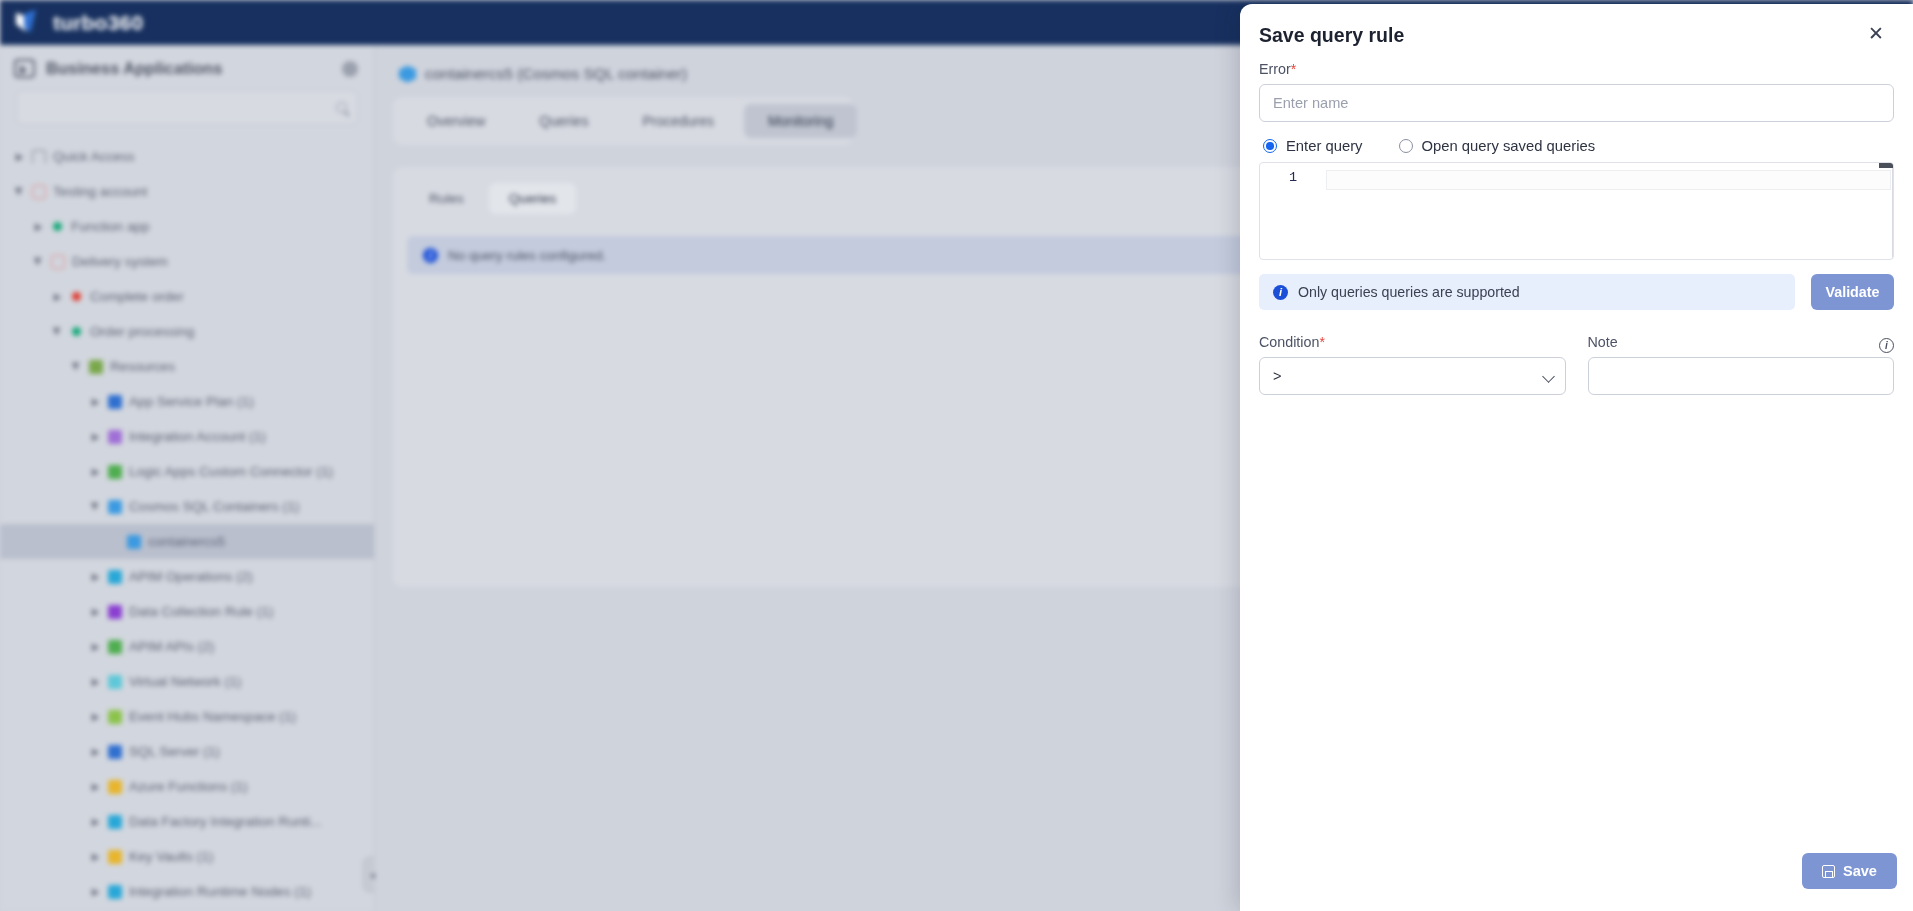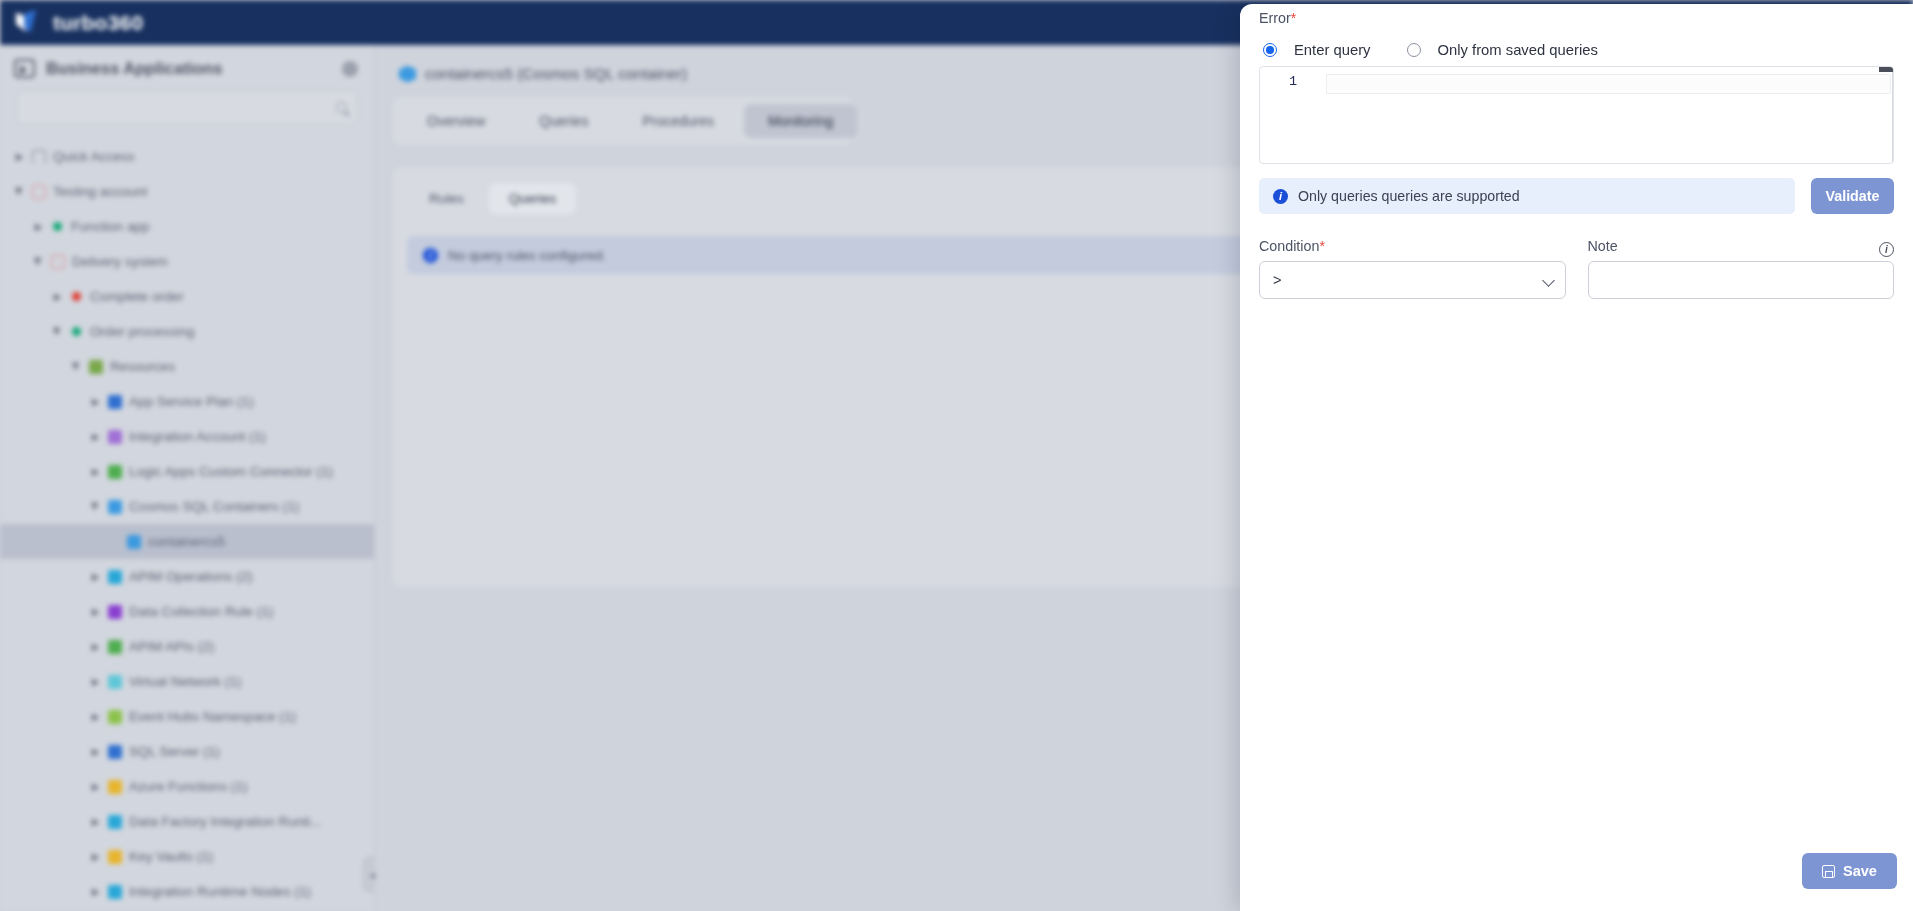--- a/index.html
+++ b/index.html
@@ -156,21 +156,21 @@
   }
   .req { color: #e8443a; font-size: 14px; }
   .text-input {
     width: 100%; height: 38px; border: 1px solid #ccd0d9; border-radius: 6px;
     padding: 0 13px; font-size: 14.6px; color: #2b3040;
     font-family: "Liberation Sans", sans-serif; background: #fff;
   }
   .text-input::placeholder { color: #9aa0ae; }
 
   .radio-row { display: flex; align-items: center; gap: 36px; margin: 16px 0 8px 4px; }
-  .radio-opt { display: flex; align-items: center; gap: 17px; font-size: 14.8px; color: #2e3342; cursor: pointer; }
+  .radio-opt { display: flex; align-items: center; gap: 9px; font-size: 14.8px; color: #2e3342; cursor: pointer; }
   .radio {
     width: 14px; height: 14px; border-radius: 50%;
     border: 1.6px solid #8b90a0; position: relative; flex: none;
   }
   .radio.checked { border: 1.6px solid #1565f0; }
   .radio.checked:after {
     content: ""; position: absolute; inset: 2.2px; border-radius: 50%; background: #1565f0;
   }
 
   .editor {
@@ -397,35 +397,40 @@
       <div class="empty-banner">
         <span class="info-dot">i</span>
         <span>No query rules configured.</span>
       </div>
     </div>
   </div>
 </div>
 
 <div id="drawer">
 
+  <div class="drawer-head">
+    <span class="drawer-title">Save query rule</span>
+    <span class="close-x">✕</span>
+  </div>
 
   <div class="drawer-body">
 
     <label class="field-label">
       <span>Error</span><span class="req">*</span>
     </label>
+    <input class="text-input" placeholder="Enter name" style="">
 
     <div class="radio-row">
       <span class="radio-opt">
         <span class="radio checked"></span>
         <span>Enter query</span>
       </span>
       <span class="radio-opt">
         <span class="radio"></span>
-        <span>Only from saved queries</span>
+        <span>Open query saved queries</span>
       </span>
     </div>
 
     <div class="editor">
       <div class="gutter">
         <div>1</div>
       </div>
       <div class="editor-area">
         <div class="editor-line"></div>
       </div>

